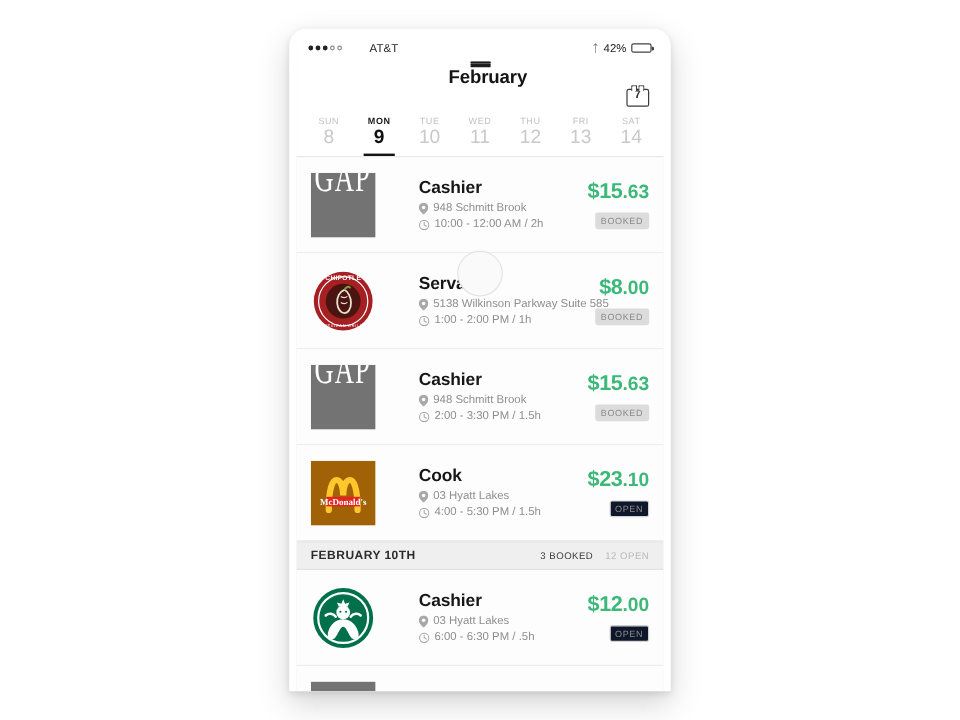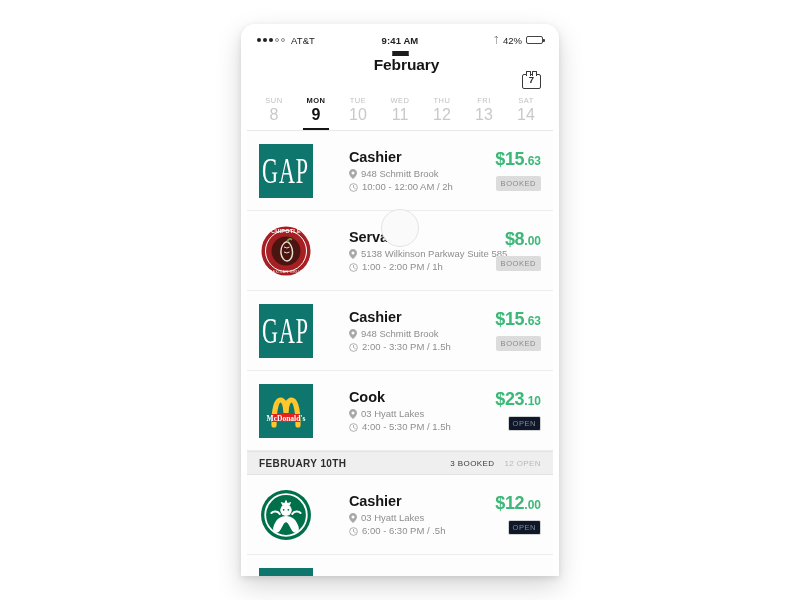--- a/index.html
+++ b/index.html
@@ -41,21 +41,21 @@
   #status-bar {
     height: 22px;
     background: #ffffff;
     display: flex;
     align-items: center;
     padding: 0 10px;
     font-size: 9.5px;
     color: #222;
     position: relative;
   }
-  .sb-left { display: flex; align-items: center; gap: 3px; }
+  .sb-left { display: flex; align-items: center; gap: 20px; }
   .sig-dots { display: flex; align-items: center; gap: 2px; }
   .dot { width: 4px; height: 4px; border-radius: 50%; background: #222; }
   .dot.hollow { background: transparent; border: 1px solid #8b8b8b; width: 4px; height: 4px; }
   .carrier { margin-left: 3px; letter-spacing: 0.1px; font-size: 9.5px; }
   .sb-center {
     position: absolute; left: 0; right: 0; text-align: center;
     font-size: 9.5px; font-weight: bold; letter-spacing: 0.1px;
   }
   .sb-right {
     margin-left: auto; display: flex; align-items: center; gap: 4px;
@@ -194,21 +194,21 @@
     white-space: nowrap;
   }
   .meta-icon { flex-shrink: 0; display: flex; align-items: center; }
 
   .job-right {
     display: flex; flex-direction: column; align-items: flex-end;
     flex-shrink: 0; padding-left: 6px;
   }
   .price { color: #3cb878; line-height: 1; white-space: nowrap; }
   .price .amt { font-size: 18px; font-weight: bold; letter-spacing: -0.3px; }
-  .price .cents { font-size: 12px; font-weight: bold; }
+  .price .cents { font-size: 16px; font-weight: bold; }
   .badge {
     margin-top: 8px;
     font-size: 7.5px; letter-spacing: 0.55px;
     padding: 3px 5px 2.5px 5px;
     border-radius: 2px;
     font-weight: normal;
   }
   .badge.booked { background: #dcdcdc; color: #8a8a8a; }
   .badge.open { background: #0f172a; border: 1px solid #d3d3d3; color: #8a8a8a; padding: 2px 4px 1.5px 4px; }
 
@@ -221,31 +221,31 @@
     border-bottom: 1px solid #e2e2e2;
     border-top: 1px solid #e2e2e2;
   }
   .sec-title { font-size: 10px; font-weight: bold; letter-spacing: 0.4px; color: #2c2c2c; }
   .sec-right { margin-left: auto; display: flex; align-items: center; gap: 10px; }
   .sec-booked { font-size: 8px; letter-spacing: 0.4px; color: #3b3b3b; }
   .sec-open { font-size: 8px; letter-spacing: 0.4px; color: #b9b9b9; }
 
   
   .gap-logo {
-    width: 54px; height: 54px; background: #0f766e;
-    display: flex; align-items: center; justify-content: center;
+    width: 54px; height: 54px; background: #737373;
+    display: flex; justify-content: center;
   }
   .gap-logo span {
     font-family: "Liberation Serif", serif;
     color: #ffffff; font-size: 24px; letter-spacing: 1px;
     font-weight: normal; transform: scaleY(1.45) scaleX(0.92);
     line-height: 1;
   }
   .mcd-logo {
-    width: 54px; height: 54px; background: #0f766e;
+    width: 54px; height: 54px; background: #a16207;
     display: flex; align-items: center; justify-content: center;
   }
   .chip-logo { width: 50px; height: 50px; }
   .sbux-logo { width: 52px; height: 52px; }
 </style>
 </head>
 <body>
 
 <div id="phone-frame">
   <div id="screen">
@@ -254,21 +254,20 @@
       <div class="sb-left">
         <div class="sig-dots">
           <span class="dot"></span>
             <span class="dot"></span>
             <span class="dot"></span>
           <span class="dot hollow"></span>
             <span class="dot hollow"></span>
         </div>
         <span class="carrier">AT&amp;T</span>
       </div>
-      <div class="sb-center">9:41 AM</div>
       <div class="sb-right">
         <span class="bt-icon">ᛏ</span>
         <span class="batt-pct">42%</span>
         <span class="batt">
           <span class="batt-fill" id="batt-fill" style="width: 42%;"></span>
         </span>
       </div>
     </div>
 
     <div id="nav-bar">

